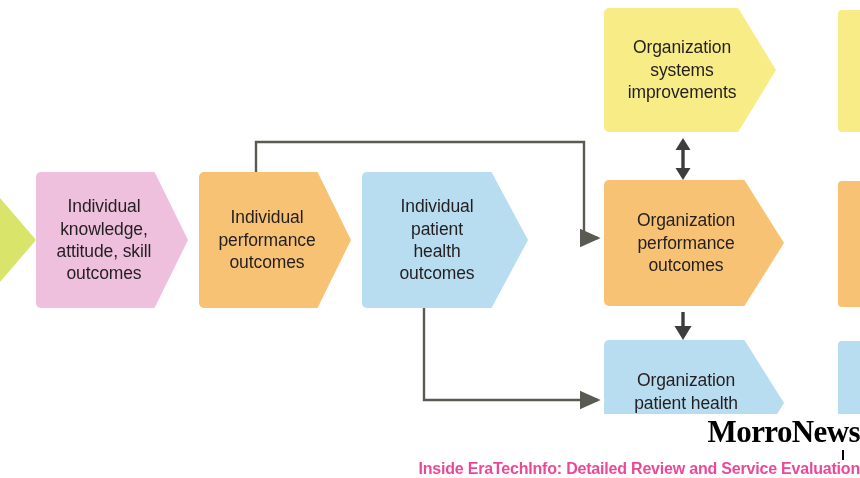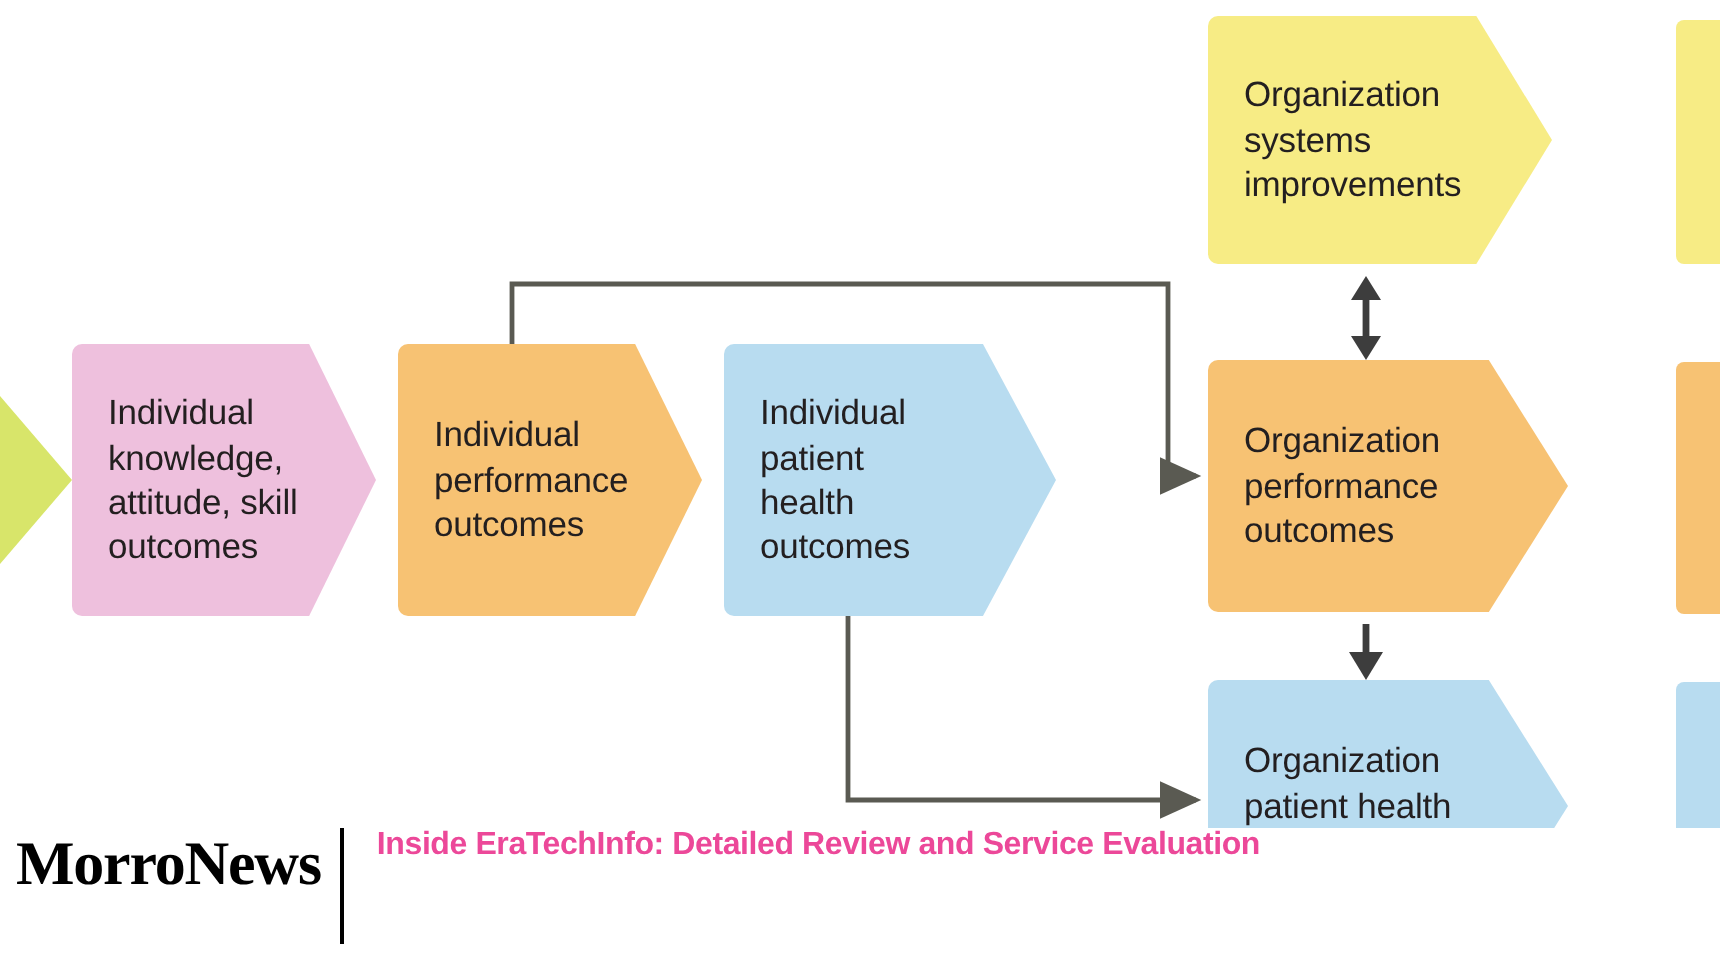--- a/index.html
+++ b/index.html
@@ -44,21 +44,21 @@
   .node .txt {
     display: block;
     width: 100%;
   }
 
   
   .chev {
     clip-path: polygon(0% 0%, 78% 0%, 100% 50%, 78% 100%, 0% 100%);
   }
   
-  .node.pad-l { padding-left: 18px; padding-right: 34px; }
+  .node.pad-l { padding-left: 18px; padding-right: 34px; text-align: center; }
 
   
   #node-green {
     left: -44px;
     top: 198px;
     width: 80px;
     height: 84px;
     background: #d8e56a;
     clip-path: polygon(0% 0%, 55% 0%, 100% 50%, 55% 100%, 0% 100%);
   }
@@ -132,21 +132,22 @@
 
   
   #banner {
     position: absolute;
     left: 0;
     top: 414px;
     width: 860px;
     height: 64px;
     background: #ffffff;
     display: flex;
-    align-items: flex-start;
+    align-items: flex-end;
+    flex-direction: column;
   }
   #banner-logo {
     font-family: "Liberation Serif", serif;
     font-weight: bold;
     font-size: 31px;
     color: #000000;
     letter-spacing: -0.6px;
     padding-left: 8px;
     white-space: nowrap;
   }

